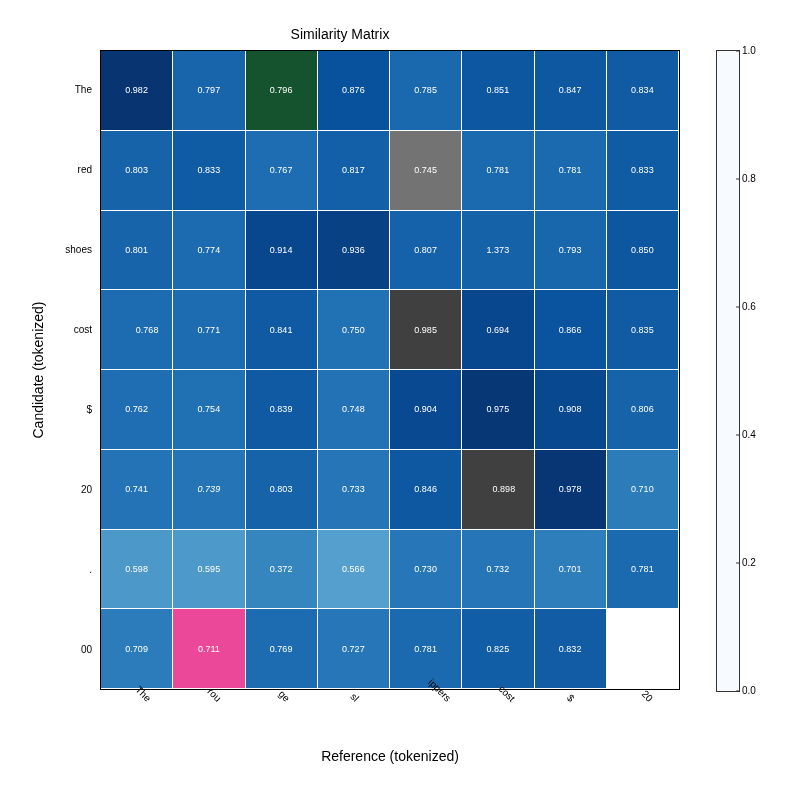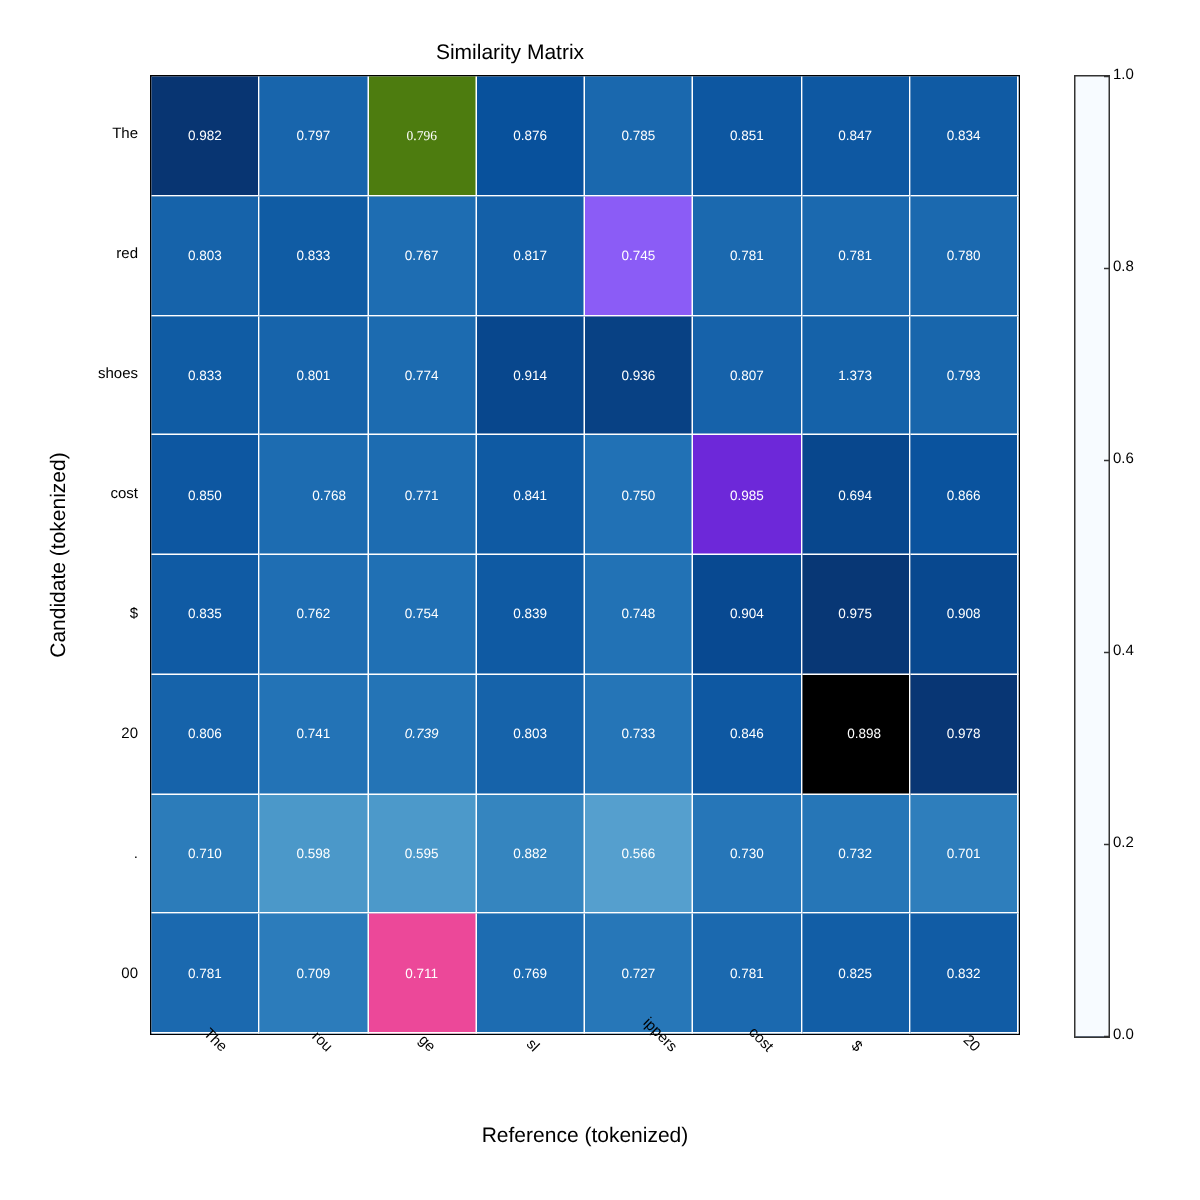--- a/index.html
+++ b/index.html
@@ -145,70 +145,69 @@
       <div class="ytick" style="top: 354px;">$</div>
       <div class="ytick" style="top: 434px;">20</div>
       <div class="ytick" style="top: 514px;">.</div>
       <div class="ytick" style="top: 594px;">00</div>
     </div>
 
   <div class="plot-area">
     <div class="grid" id="heatmap-grid">
         <div class="cell" style="background: rgb(8, 53, 114); color: rgb(255, 255, 255);">0.982</div>
         <div class="cell" style="background: rgb(24, 101, 172); color: rgb(255, 255, 255);">0.797</div>
-        <div class="cell" style="background: #4d7c0f; color: rgb(255, 255, 255); font-family: Liberation Serif, serif;">0.796</div>
+        <div class="cell" style="background: #14532d; color: rgb(255, 255, 255);">0.796</div>
         <div class="cell" style="background: rgb(8, 81, 156); color: rgb(255, 255, 255);">0.876</div>
         <div class="cell" style="background: rgb(26, 104, 174); color: rgb(255, 255, 255);">0.785</div>
         <div class="cell" style="background: rgb(13, 87, 161); color: rgb(255, 255, 255);">0.851</div>
         <div class="cell" style="background: rgb(14, 88, 162); color: rgb(255, 255, 255);">0.847</div>
         <div class="cell" style="background: rgb(16, 91, 164); color: rgb(255, 255, 255);">0.834</div>
         <div class="cell" style="background: rgb(22, 99, 170); color: rgb(255, 255, 255);">0.803</div>
         <div class="cell" style="background: rgb(16, 92, 164); color: rgb(255, 255, 255);">0.833</div>
         <div class="cell" style="background: rgb(30, 109, 178); color: rgb(255, 255, 255);">0.767</div>
         <div class="cell" style="background: rgb(20, 96, 168); color: rgb(255, 255, 255);">0.817</div>
-        <div class="cell" style="background: #8b5cf6; color: rgb(255, 255, 255);">0.745</div>
-        <div class="cell" style="background: rgb(27, 105, 175); color: rgb(255, 255, 255);">0.781</div>
-        <div class="cell" style="background: rgb(27, 105, 175); color: rgb(255, 255, 255);">0.781</div>
-        <div class="cell" style="background: rgb(27, 105, 175); color: rgb(255, 255, 255);">0.780</div>
+        <div class="cell" style="background: #737373; color: rgb(255, 255, 255);">0.745</div>
+        <div class="cell" style="background: rgb(27, 105, 175); color: rgb(255, 255, 255);">0.781</div>
+        <div class="cell" style="background: rgb(27, 105, 175); color: rgb(255, 255, 255);">0.781</div>
         <div class="cell" style="background: rgb(16, 92, 164); color: rgb(255, 255, 255);">0.833</div>
         <div class="cell" style="background: rgb(23, 100, 171); color: rgb(255, 255, 255); text-align: right;">0.801</div>
         <div class="cell" style="background: rgb(28, 107, 176); color: rgb(255, 255, 255);">0.774</div>
         <div class="cell" style="background: rgb(8, 71, 141); color: rgb(255, 255, 255);">0.914</div>
         <div class="cell" style="background: rgb(8, 65, 132); color: rgb(255, 255, 255);">0.936</div>
         <div class="cell" style="background: rgb(22, 98, 170); color: rgb(255, 255, 255);">0.807</div>
         <div class="cell" style="background: rgb(21, 98, 169); color: rgb(255, 255, 255);">1.373</div>
         <div class="cell" style="background: rgb(24, 102, 172); color: rgb(255, 255, 255);">0.793</div>
         <div class="cell" style="background: rgb(13, 87, 161); color: rgb(255, 255, 255);">0.850</div>
         <div class="cell" style="background: rgb(29, 108, 177); color: rgb(255, 255, 255); padding-left: 21px;">0.768</div>
         <div class="cell" style="background: rgb(29, 108, 177); color: rgb(255, 255, 255);">0.771</div>
         <div class="cell" style="background: rgb(15, 90, 163); color: rgb(255, 255, 255);">0.841</div>
         <div class="cell" style="background: rgb(33, 113, 181); color: rgb(255, 255, 255);">0.750</div>
-        <div class="cell" style="background: #6d28d9; color: rgb(255, 255, 255);">0.985</div>
+        <div class="cell" style="background: #404040; color: rgb(255, 255, 255);">0.985</div>
         <div class="cell" style="background: rgb(8, 71, 141); color: rgb(255, 255, 255);">0.694</div>
         <div class="cell" style="background: rgb(10, 83, 158); color: rgb(255, 255, 255);">0.866</div>
         <div class="cell" style="background: rgb(16, 91, 164); color: rgb(255, 255, 255);">0.835</div>
         <div class="cell" style="background: rgb(31, 110, 179); color: rgb(255, 255, 255);">0.762</div>
         <div class="cell" style="background: rgb(32, 112, 180); color: rgb(255, 255, 255);">0.754</div>
         <div class="cell" style="background: rgb(15, 90, 163); color: rgb(255, 255, 255);">0.839</div>
         <div class="cell" style="background: rgb(34, 114, 181); color: rgb(255, 255, 255);">0.748</div>
         <div class="cell" style="background: rgb(8, 73, 145); color: rgb(255, 255, 255);">0.904</div>
         <div class="cell" style="background: rgb(8, 55, 117); color: rgb(255, 255, 255);">0.975</div>
         <div class="cell" style="background: rgb(8, 72, 143); color: rgb(255, 255, 255);">0.908</div>
         <div class="cell" style="background: rgb(22, 99, 170); color: rgb(255, 255, 255); text-align: right;">0.806</div>
         <div class="cell" style="background: rgb(35, 115, 182); color: rgb(255, 255, 255);">0.741</div>
         <div class="cell" style="background: rgb(36, 116, 182); color: rgb(255, 255, 255); font-style: italic;">0.739</div>
         <div class="cell" style="background: rgb(22, 99, 170); color: rgb(255, 255, 255);">0.803</div>
         <div class="cell" style="background: rgb(37, 117, 183); color: rgb(255, 255, 255);">0.733</div>
         <div class="cell" style="background: rgb(14, 88, 162); color: rgb(255, 255, 255);">0.846</div>
-        <div class="cell" style="background: #000000; color: rgb(255, 255, 255); padding-left: 12px;">0.898</div>
+        <div class="cell" style="background: #404040; color: rgb(255, 255, 255); padding-left: 12px;">0.898</div>
         <div class="cell" style="background: rgb(8, 54, 116); color: rgb(255, 255, 255);">0.978</div>
         <div class="cell" style="background: rgb(44, 124, 186); color: rgb(255, 255, 255);">0.710</div>
         <div class="cell" style="background: rgb(75, 152, 201); color: rgb(255, 255, 255);">0.598</div>
         <div class="cell" style="background: rgb(76, 153, 202); color: rgb(255, 255, 255);">0.595</div>
-        <div class="cell" style="background: rgb(53, 133, 191); color: rgb(255, 255, 255);">0.882</div>
+        <div class="cell" style="background: rgb(53, 133, 191); color: rgb(255, 255, 255);">0.372</div>
         <div class="cell" style="background: rgb(85, 159, 206); color: rgb(255, 255, 255);">0.566</div>
         <div class="cell" style="background: rgb(38, 118, 184); color: rgb(255, 255, 255);">0.730</div>
         <div class="cell" style="background: rgb(38, 118, 183); color: rgb(255, 255, 255);">0.732</div>
         <div class="cell" style="background: rgb(46, 126, 188); color: rgb(255, 255, 255);">0.701</div>
         <div class="cell" style="background: rgb(27, 105, 175); color: rgb(255, 255, 255);">0.781</div>
         <div class="cell" style="background: rgb(44, 124, 187); color: rgb(255, 255, 255);">0.709</div>
         <div class="cell" style="background: #ec4899; color: rgb(255, 255, 255);">0.711</div>
         <div class="cell" style="background: rgb(29, 108, 177); color: rgb(255, 255, 255);">0.769</div>
         <div class="cell" style="background: rgb(39, 119, 184); color: rgb(255, 255, 255);">0.727</div>
         <div class="cell" style="background: rgb(27, 105, 175); color: rgb(255, 255, 255);">0.781</div>

